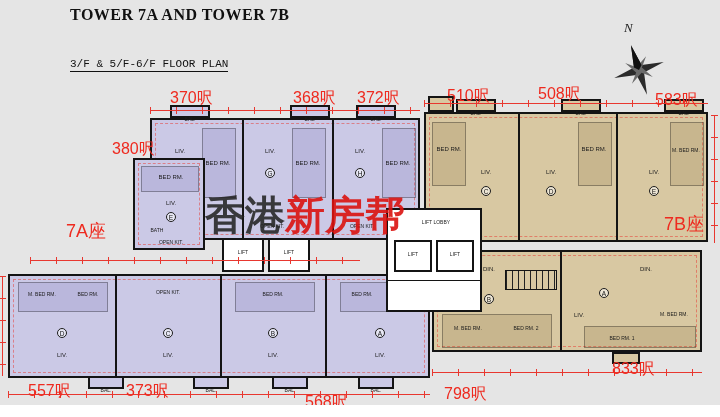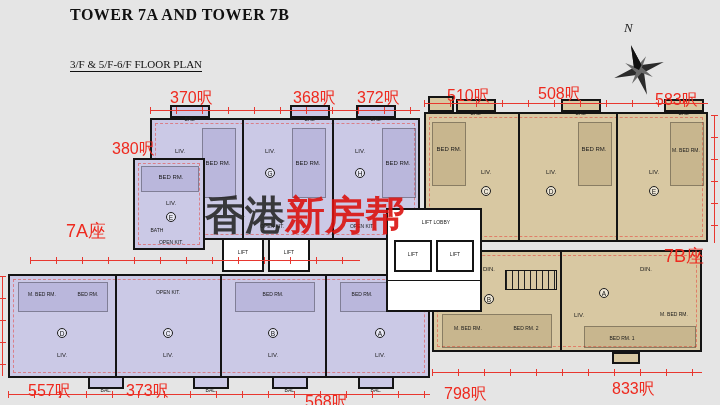--- a/index.html
+++ b/index.html
@@ -10,21 +10,21 @@
     --bfill:#d8c8a2;
   }
   *{box-sizing:border-box;margin:0;padding:0}
   body{font-family:"Liberation Sans","DejaVu Sans",sans-serif;background:#fff}
   .stage{position:relative;width:720px;height:405px;background:#e5e5e5;overflow:hidden}
   .abs{position:absolute}
 
   
   .title-en{left:70px;top:6px;font-family:"Liberation Serif",serif;font-size:16px;font-weight:600;letter-spacing:.5px;color:#111;white-space:nowrap}
   .title-zh{left:70px;top:25px;font-family:"Liberation Serif",serif;font-size:15px;color:#3a3a3a;white-space:nowrap}
-  .plan-line{font-family:Liberation Serif, serif;font-size:11px;color:#111;border-bottom:1px solid #111;white-space:nowrap;padding-bottom:1px}
+  .plan-line{font-family:Liberation Mono, monospace;font-size:11px;color:#111;border-bottom:1px solid #111;white-space:nowrap;padding-bottom:1px}
   .plan-en{left:70px;top:58px}
   .plan-zh{left:70px;top:73px}
 
   
   .compass{left:608px;top:22px;width:62px;height:78px}
   .compass .n{position:absolute;left:16px;top:-2px;font-family:"Liberation Serif",serif;font-style:italic;font-size:13px;color:#222}
 
   
   .wing{position:absolute;border:2px solid var(--wall);z-index:10}
   .wing.a{background:var(--afill)}
@@ -231,17 +231,17 @@
   <div class="alab" style="left:293px;top:88px">368呎</div>
   <div class="alab" style="left:357px;top:88px">372呎</div>
   <div class="alab" style="left:447px;top:86px">510呎</div>
   <div class="alab" style="left:538px;top:84px">508呎</div>
   <div class="alab" style="left:655px;top:90px">583呎</div>
   <div class="alab" style="left:28px;top:381px">557呎</div>
   <div class="alab" style="left:126px;top:381px">373呎</div>
   <div class="alab" style="left:217px;top:412px">565呎</div>
   <div class="alab" style="left:305px;top:392px">568呎</div>
   <div class="alab" style="left:444px;top:384px">798呎</div>
-  <div class="alab" style="left:612px;top:379px">833呎</div>
+  <div class="alab" style="left:612px;top:359px">833呎</div>
   <div class="tlab" style="left:66px;top:219px">7A座</div>
-  <div class="tlab" style="left:664px;top:244px">7B座</div>
+  <div class="tlab" style="left:664px;top:212px">7B座</div>
 
 </div>
 
 </body></html>

